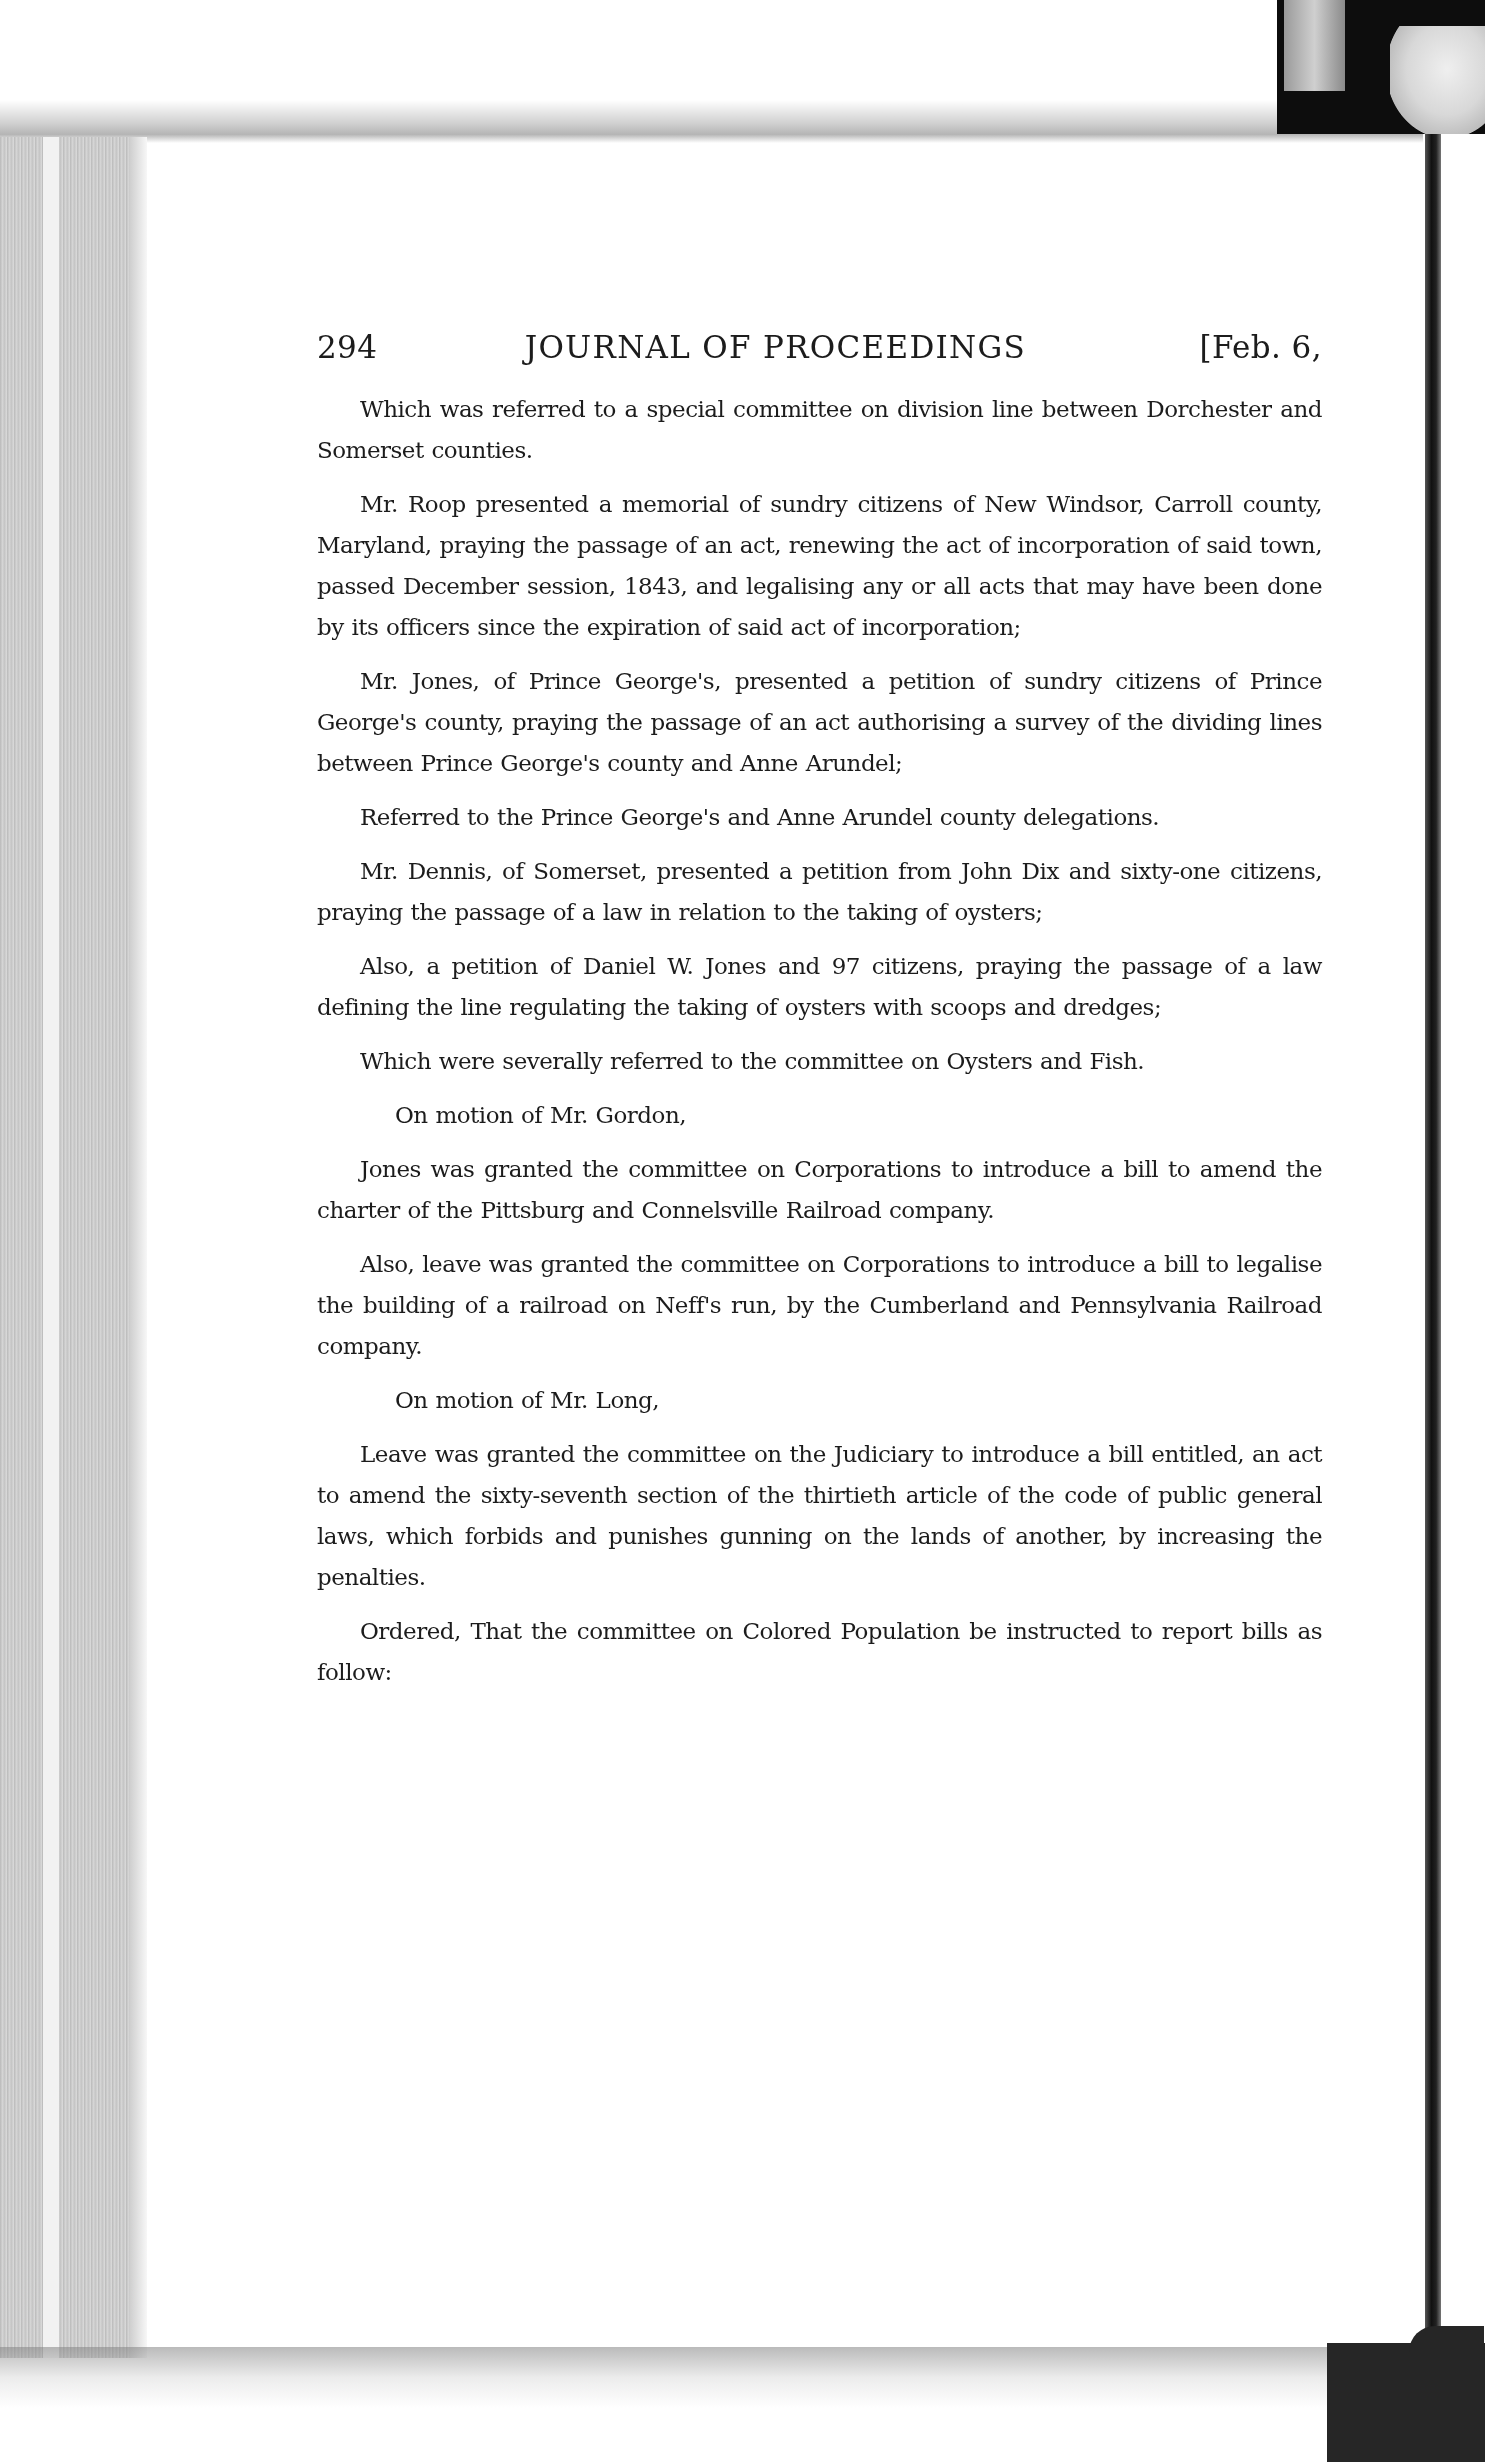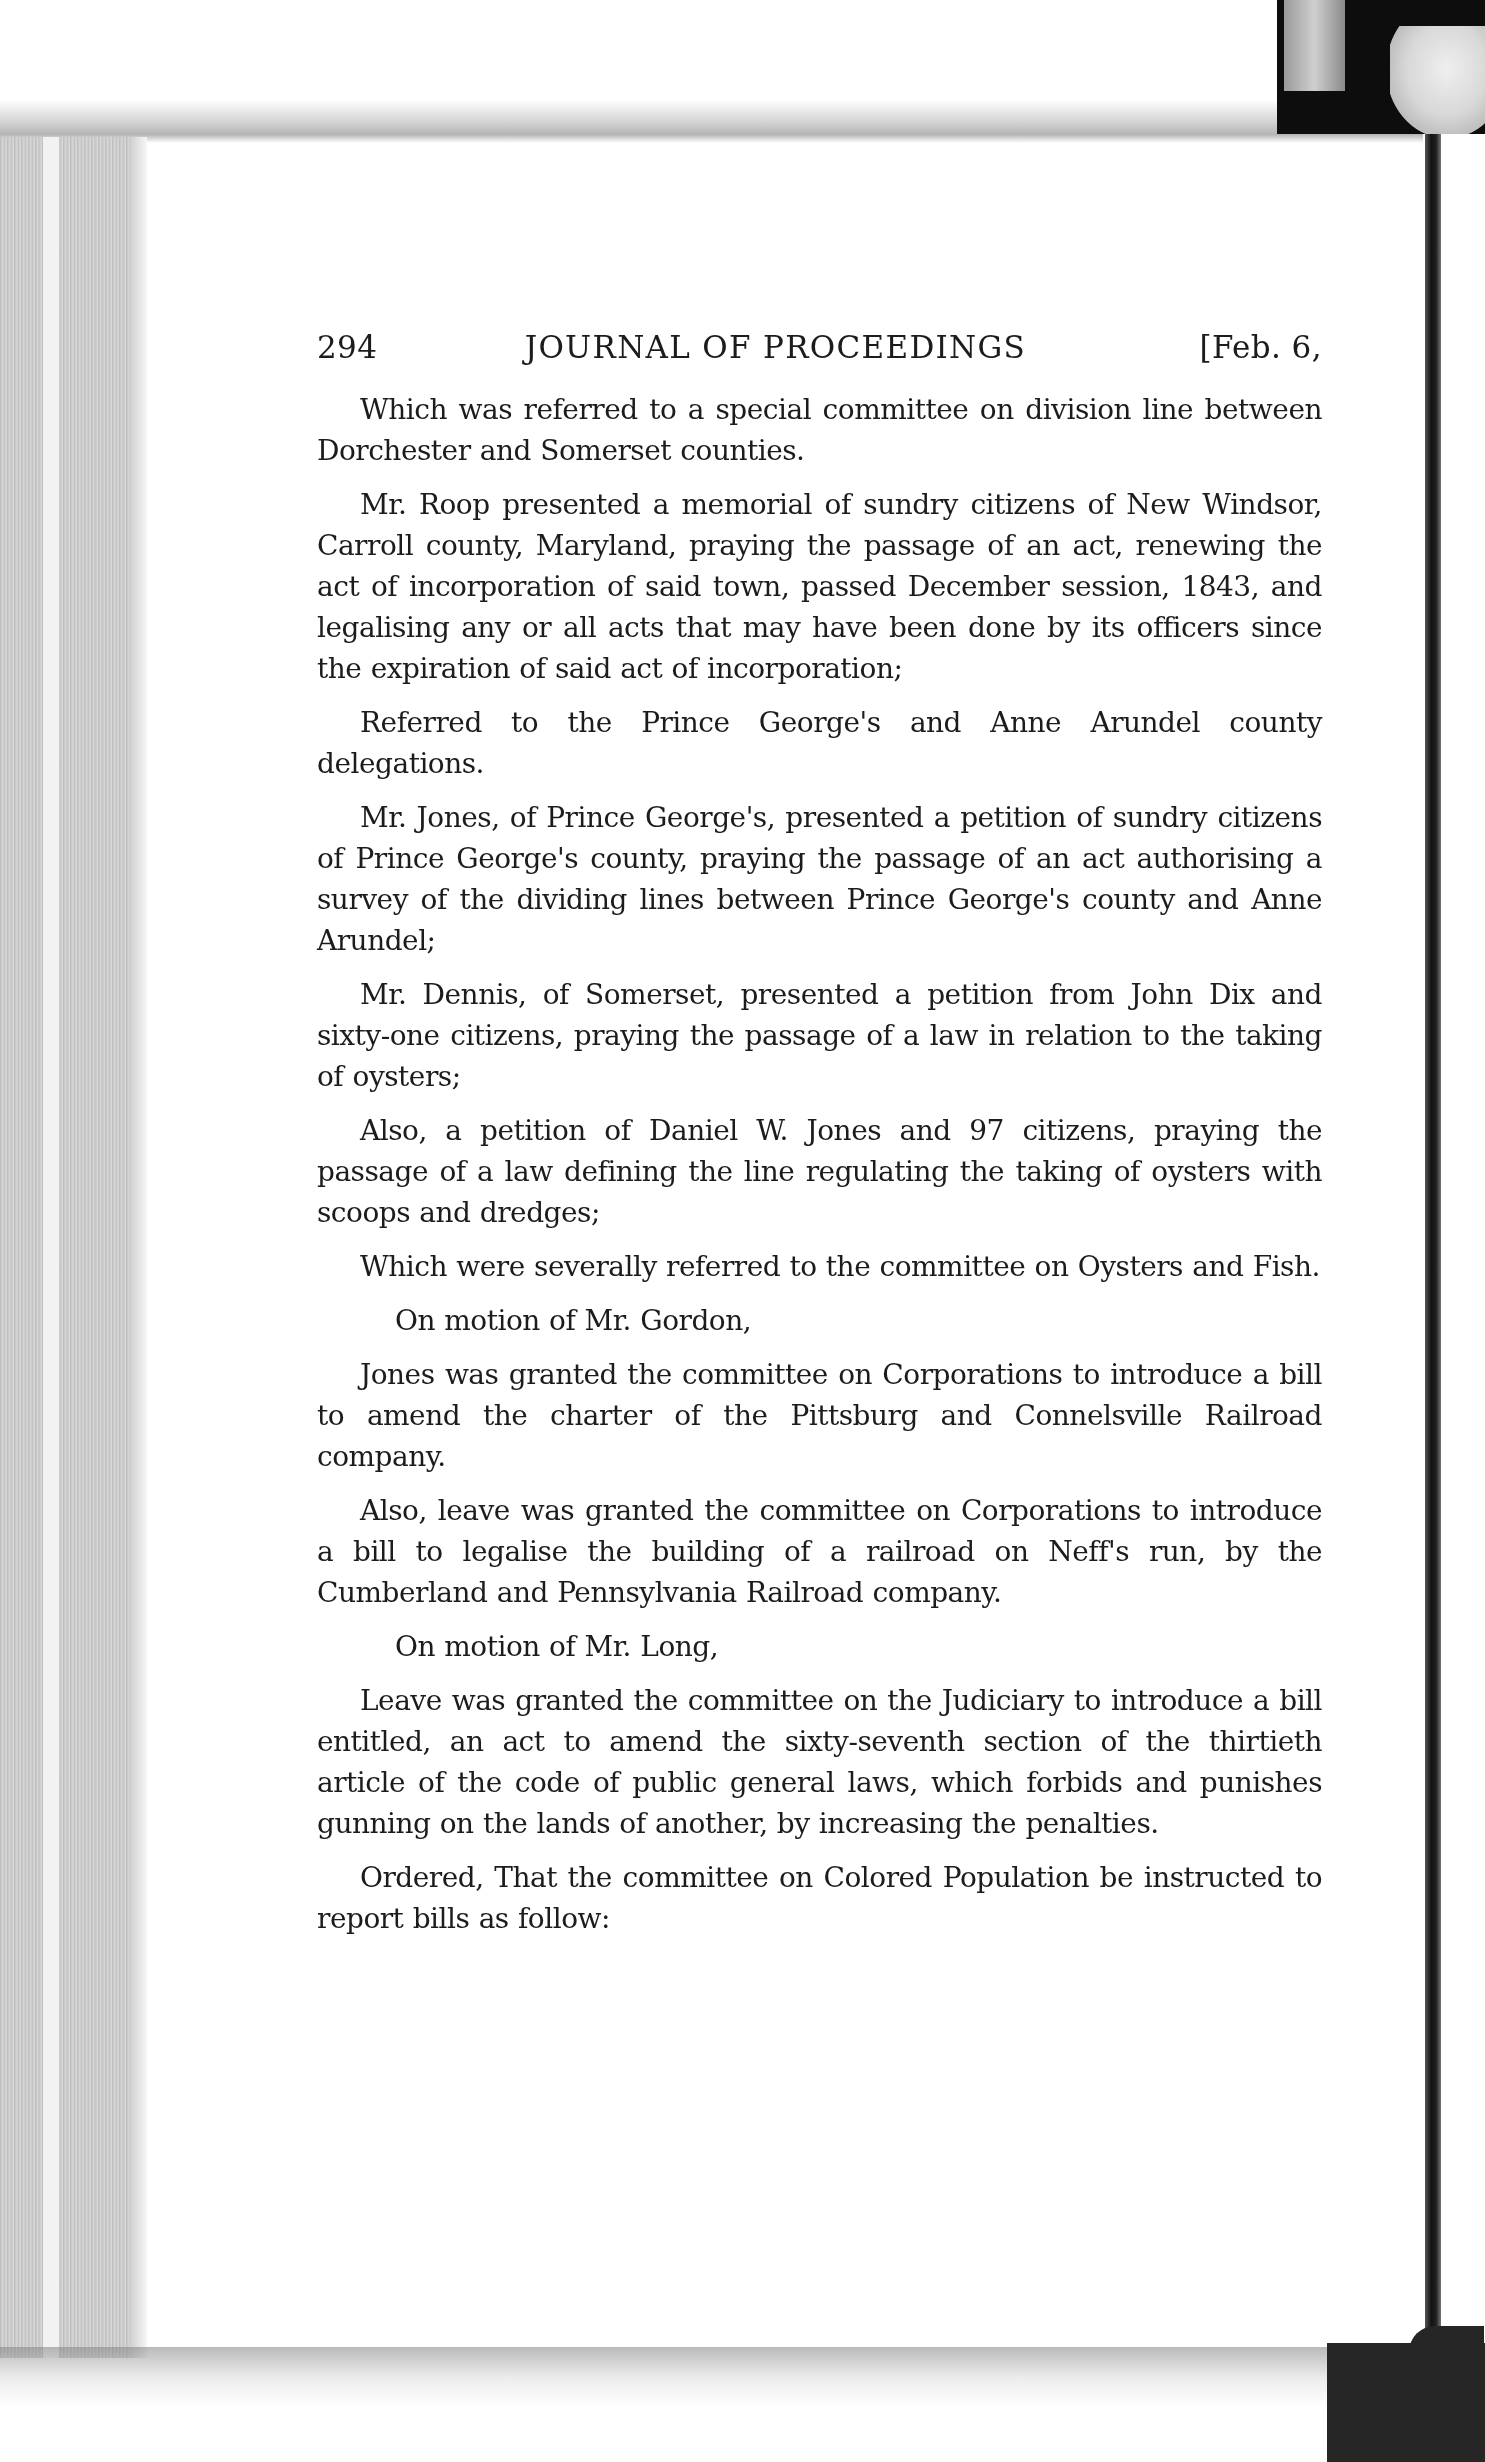--- a/index.html
+++ b/index.html
@@ -63,21 +63,21 @@
   .page {
     position: absolute; left: 317px; top: 328px; width: 1005px;
   }
   .running-head {
     display: flex; justify-content: space-between; align-items: baseline;
     font-size: 31px; line-height: 38px; letter-spacing: 0.4px;
     margin-bottom: 22.6px;
   }
   .running-head .title { letter-spacing: 1.3px; margin-left: -26px; }
   .para {
-    font-size: 28px; line-height: 41px; text-align: justify;
+    font-size: 23px; line-height: 41px; text-align: justify;
     text-indent: 43px; margin: 0 0 13px 0;
     letter-spacing: -0.5px; word-spacing: 0.9px;
   }
   .para.motion { text-indent: 78px; margin-bottom: 13px; }
 </style>
 </head>
 <body>
 
 <div class="top-shadow"></div>
 <div class="page-edges">
@@ -96,22 +96,22 @@
 
 <div class="page">
   <div class="running-head">
     <span>294</span>
     <span class="title">JOURNAL OF PROCEEDINGS</span>
     <span>[Feb. 6,</span>
   </div>
 
   <p class="para">Which was referred to a special committee on division line between Dorchester and Somerset counties.</p>
   <p class="para">Mr. Roop presented a memorial of sundry citizens of New Windsor, Carroll county, Maryland, praying the passage of an act, renewing the act of incorporation of said town, passed December session, 1843, and legalising any or all acts that may have been done by its officers since the expiration of said act of incorporation;</p>
+  <p class="para">Mr. Jones, of Prince George's, presented a petition of sundry citizens of Prince George's county, praying the passage of an act authorising a survey of the dividing lines between Prince George's county and Anne Arundel;</p>
   <p class="para">Referred to the Prince George's and Anne Arundel county delegations.</p>
-  <p class="para">Mr. Jones, of Prince George's, presented a petition of sundry citizens of Prince George's county, praying the passage of an act authorising a survey of the dividing lines between Prince George's county and Anne Arundel;</p>
   <p class="para">Mr. Dennis, of Somerset, presented a petition from John Dix and sixty-one citizens, praying the passage of a law in relation to the taking of oysters;</p>
   <p class="para">Also, a petition of Daniel W. Jones and 97 citizens, praying the passage of a law defining the line regulating the taking of oysters with scoops and dredges;</p>
   <p class="para">Which were severally referred to the committee on Oysters and Fish.</p>
   <p class="para motion">On motion of Mr. Gordon,</p>
   <p class="para">Jones was granted the committee on Corporations to introduce a bill to amend the charter of the Pittsburg and Connelsville Railroad company.</p>
   <p class="para">Also, leave was granted the committee on Corporations to introduce a bill to legalise the building of a railroad on Neff's run, by the Cumberland and Pennsylvania Railroad company.</p>
   <p class="para motion">On motion of Mr. Long,</p>
   <p class="para">Leave was granted the committee on the Judiciary to introduce a bill entitled, an act to amend the sixty-seventh section of the thirtieth article of the code of public general laws, which forbids and punishes gunning on the lands of another, by increasing the penalties.</p>
   <p class="para">Ordered, That the committee on Colored Population be instructed to report bills as follow:</p>
 </div>

